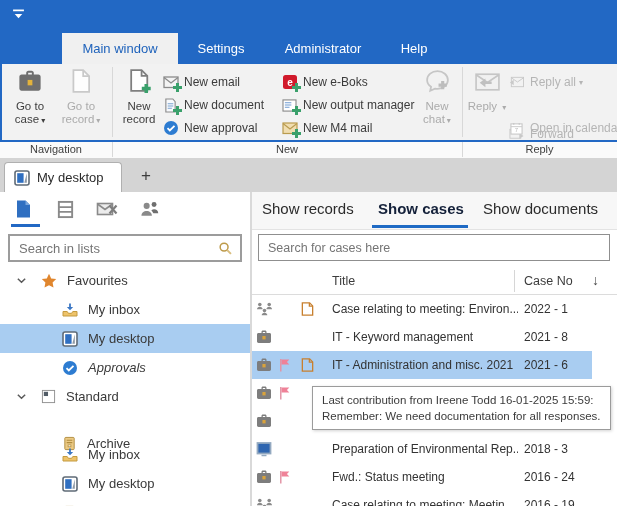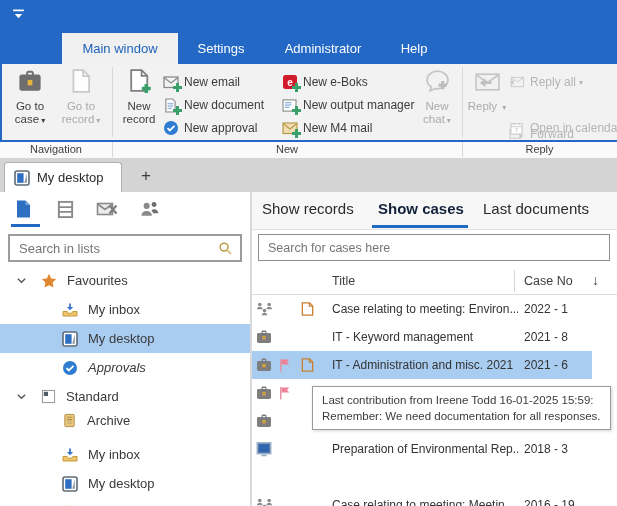--- a/index.html
+++ b/index.html
@@ -401,21 +401,21 @@
             </svg>
           </span>
         <span class="gicon">
             <svg width="15" height="15" viewBox="0 0 16 16">
               <rect x="1.5" y="1.5" width="13" height="13" fill="#fff" stroke="#8f8f8f"></rect>
               <rect x="3" y="3" width="4.5" height="4.5" fill="#525c66"></rect>
             </svg>
           </span>
         <span class="lbl">Standard</span>
       </div>
-      <div class="trow child" style="top:214px;">
+      <div class="trow child" style="top:230px;align-items:flex-end;">
         <span style="display:flex;">
             <svg width="15" height="15" viewBox="0 0 16 16">
               <rect x="3" y="1.5" width="10" height="13" rx="1" fill="#ecca84" stroke="#b08c3e"></rect>
               <path d="M5 4.5h6M5 7h6" stroke="#b08c3e" stroke-width="1.2"></path>
               <rect x="6.5" y="9.5" width="3" height="2" fill="#fff" stroke="#b08c3e" stroke-width=".8"></rect>
             </svg>
           </span>
         <span class="lbl">Archive</span>
       </div>
       <div class="trow child" style="top:248px;">
@@ -449,21 +449,21 @@
         <span class="lbl">My archive</span>
       </div>
     </aside>
 
     <div class="vdivider"></div>
 
     <section class="content">
       <div class="ctabs">
         <span class="ctab t0">Show records</span>
         <span class="ctab t1">Show cases</span>
-        <span class="ctab t2">Last documents</span>
+        <span class="ctab t2">Show documents</span>
         <span class="ctab-underline"></span>
       </div>
 
       <div class="csearch">
         <input type="text" placeholder="Search for cases here" style="">
       </div>
 
       <div class="thead">
         <span class="h-title">Title</span>
         <span class="hsep"></span>
@@ -562,20 +562,36 @@
           <span class="ic ica">
               <svg width="16" height="16" viewBox="0 0 16 16">
                 <rect x="1.5" y="2" width="13" height="10.5" fill="#2f66b0" stroke="#93a9c0" stroke-width="1.8"></rect>
                 <path d="M5.5 14.5h5" stroke="#93a9c0" stroke-width="1.5"></path>
               </svg>
             </span>
           <span class="rtitle">Preparation of Environmental Rep...</span>
           <span class="rcase">2018 - 3</span>
         </div>
 
+        <div class="row" style="top:168px;">
+          <span class="ic ica">
+              <svg width="16" height="16" viewBox="0 0 16 16">
+                <path d="M5.5 4V3c0-.8.6-1.4 1.4-1.4h2.2c.8 0 1.4.6 1.4 1.4v1h3c.8 0 1.5.6 1.5 1.4v7.2c0 .8-.7 1.4-1.5 1.4h-11c-.8 0-1.5-.6-1.5-1.4V5.4C1 4.6 1.7 4 2.5 4h3zm1.3-1v1h2.4V3z" fill="#7d7d7d"></path>
+                <rect x="6.4" y="7" width="3.2" height="3.4" fill="#d9a33c"></rect>
+              </svg>
+            </span>
+          <span class="ic icb">
+              <svg width="13" height="15" viewBox="0 0 14 16">
+                <path d="M3 1.5V15" stroke="#e294a6" stroke-width="1.6"></path>
+                <path d="M3.8 2h8.4l-2.6 2.7 2.6 2.8H3.8z" fill="#ef8298"></path>
+              </svg>
+            </span>
+          <span class="rtitle">Fwd.: Status meeting</span>
+          <span class="rcase">2016 - 24</span>
+        </div>
 
         <div class="row" style="top:196px;">
           <span class="ic ica">
               <svg width="17" height="15" viewBox="0 0 18 16">
                 <g fill="#8a8a8a">
                   <circle cx="4" cy="3.2" r="1.9"></circle>
                   <path d="M1 8.2c0-1.6 1.3-2.7 3-2.7s3 1.1 3 2.7z"></path>
                   <circle cx="14" cy="3.2" r="1.9"></circle>
                   <path d="M11 8.2c0-1.6 1.3-2.7 3-2.7s3 1.1 3 2.7z"></path>
                   <circle cx="9" cy="9.7" r="1.9"></circle>

